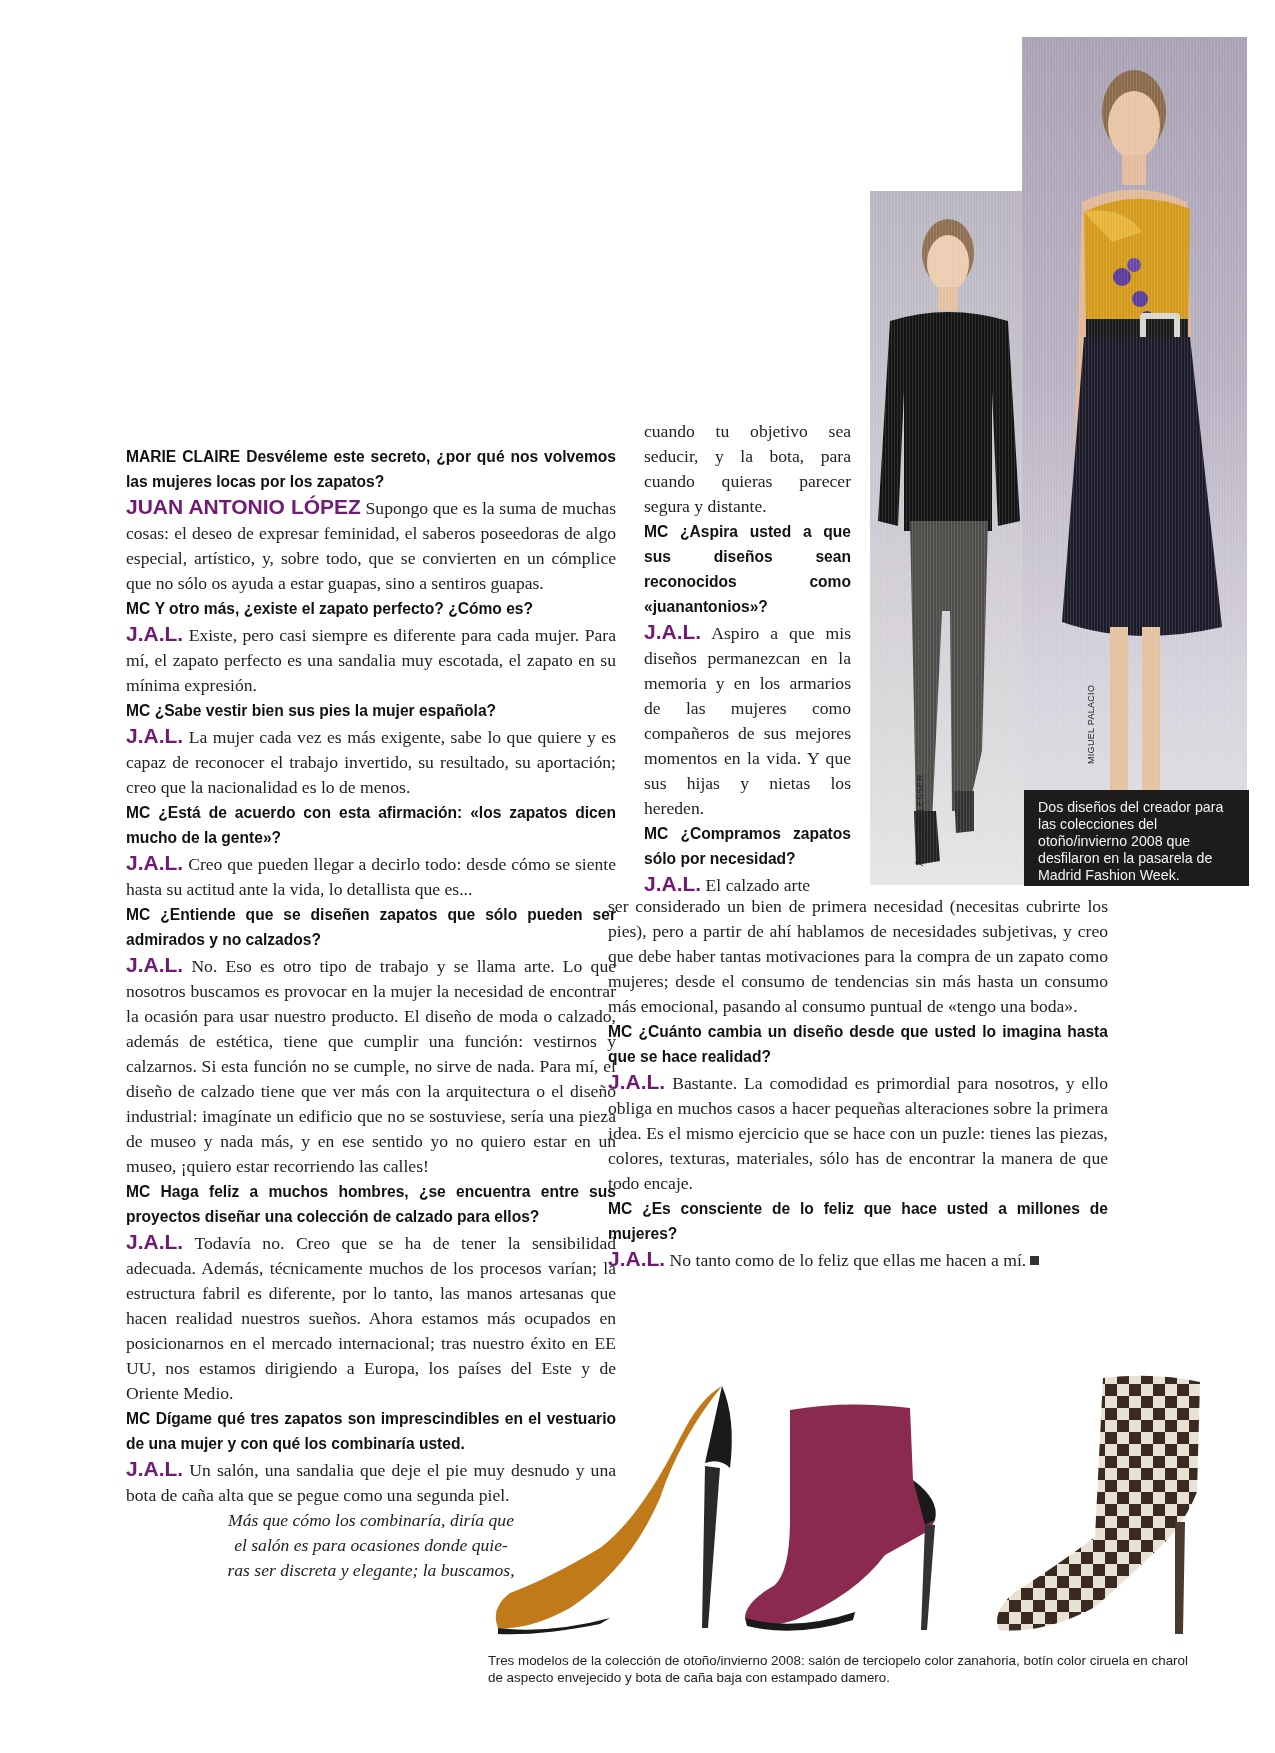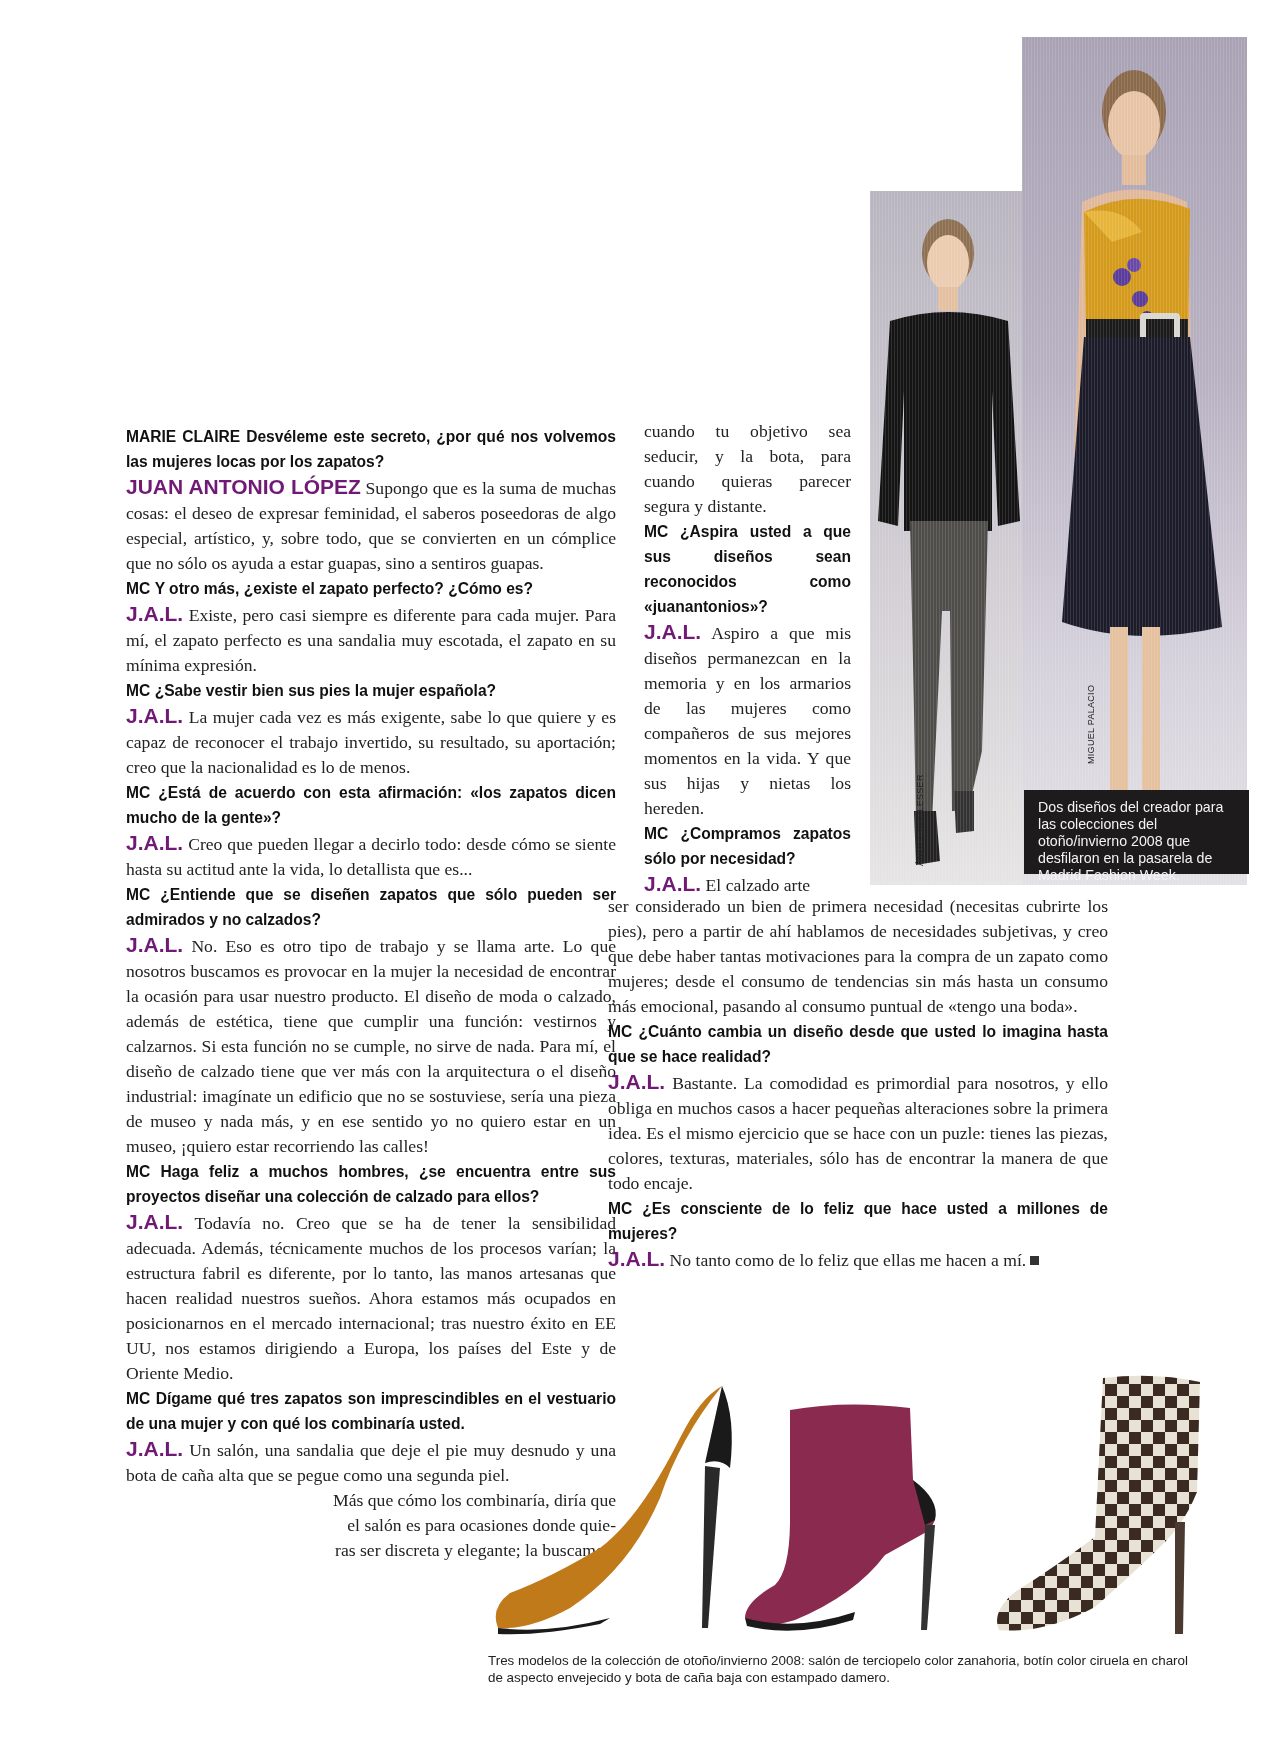--- a/index.html
+++ b/index.html
@@ -17,21 +17,21 @@
   .q {
     font-family: "Liberation Sans", "DejaVu Sans", sans-serif;
     font-weight: bold; font-size: 15.6px; color: #111;
     line-height: 25px;
   }
   .spk {
     font-family: "Liberation Sans", "DejaVu Sans", sans-serif;
     font-weight: bold; font-size: 21px; color: #701a75;
   }
   .just { text-align: justify; }
-  #col-left { left: 126px; top: 424px; width: 490px; }
+  #col-left { left: 126px; top: 444px; width: 490px; }
   #col-mid-narrow { left: 644px; top: 419px; width: 207px; }
   #col-mid-wide { left: 608px; top: 894px; width: 500px; }
   .endmark { display: inline-block; width: 9px; height: 9px; background: #333; margin-left: 4px; vertical-align: 1px; }
 
   
   .photo { position: absolute; overflow: hidden; }
   #photo-miguel {
     left: 1022px; top: 37px; width: 225px; height: 848px;
     background: linear-gradient(180deg, #a9a2b4 0%, #b8b1c2 40%, #d6d2dc 75%, #e4e1e6 100%);
   }
@@ -45,21 +45,21 @@
     pointer-events: none;
   }
   .credit {
     position: absolute; font-family: "Liberation Sans", "DejaVu Sans", sans-serif;
     font-size: 9px; color: #222; letter-spacing: 0.3px;
     transform-origin: left top; transform: rotate(-90deg); white-space: nowrap;
   }
   #credit-angel { left: 915px; top: 866px; }
   #credit-miguel { left: 1086px; top: 764px; }
   #caption-box {
-    position: absolute; left: 1024px; top: 790px; width: 225px; height: 84px;
+    position: absolute; left: 1024px; top: 790px; width: 225px; height: 96px;
     background: #1d1b1c; color: #f4f4f4;
     font-family: "Liberation Sans", "DejaVu Sans", sans-serif;
     font-size: 14.2px; line-height: 17px; box-sizing: border-box; padding: 9px 10px 0 14px;
   }
   #shoe-caption {
     position: absolute; left: 488px; top: 1652px; width: 700px;
     font-family: "Liberation Sans", "DejaVu Sans", sans-serif;
     font-size: 13.4px; line-height: 17px; color: #222;
   }
   .shoe { position: absolute; }
@@ -75,21 +75,21 @@
   <p><span class="q">MC</span> <span class="q">¿Sabe vestir bien sus pies la mujer española?</span></p>
   <p><span class="spk">J.A.L.</span> <span>La mujer cada vez es más exigente, sabe lo que quiere y es capaz de reconocer el trabajo invertido, su resultado, su aportación; creo que la nacionalidad es lo de menos.</span></p>
   <p><span class="q">MC</span> <span class="q">¿Está de acuerdo con esta afirmación: «los zapatos dicen mucho de la gente»?</span></p>
   <p><span class="spk">J.A.L.</span> <span>Creo que pueden llegar a decirlo todo: desde cómo se siente hasta su actitud ante la vida, lo detallista que es...</span></p>
   <p><span class="q">MC</span> <span class="q">¿Entiende que se diseñen zapatos que sólo pueden ser admirados y no calzados?</span></p>
   <p><span class="spk">J.A.L.</span> <span>No. Eso es otro tipo de trabajo y se llama arte. Lo que nosotros buscamos es provocar en la mujer la necesidad de encontrar la ocasión para usar nuestro producto. El diseño de moda o calzado, además de estética, tiene que cumplir una función: vestirnos y calzarnos. Si esta función no se cumple, no sirve de nada. Para mí, el diseño de calzado tiene que ver más con la arquitectura o el diseño industrial: imagínate un edificio que no se sostuviese, sería una pieza de museo y nada más, y en ese sentido yo no quiero estar en un museo, ¡quiero estar recorriendo las calles!</span></p>
   <p><span class="q">MC</span> <span class="q">Haga feliz a muchos hombres, ¿se encuentra entre sus proyectos diseñar una colección de calzado para ellos?</span></p>
   <p><span class="spk">J.A.L.</span> <span>Todavía no. Creo que se ha de tener la sensibilidad adecuada. Además, técnicamente muchos de los procesos varían; la estructura fabril es diferente, por lo tanto, las manos artesanas que hacen realidad nuestros sueños. Ahora estamos más ocupados en posicionarnos en el mercado internacional; tras nuestro éxito en EE UU, nos estamos dirigiendo a Europa, los países del Este y de Oriente Medio.</span></p>
   <p><span class="q">MC</span> <span class="q">Dígame qué tres zapatos son imprescindibles en el vestuario de una mujer y con qué los combinaría usted.</span></p>
   <p><span class="spk">J.A.L.</span> <span>Un salón, una sandalia que deje el pie muy desnudo y una bota de caña alta que se pegue como una segunda piel.</span></p>
-  <div style="text-align:right;">
+  <div style="text-align:center;font-style:italic;">
     <div>Más que cómo los combinaría, diría que</div>
     <div>el salón es para ocasiones donde quie-</div>
     <div>ras ser discreta y elegante; la buscamos,</div>
   </div>
 </div>
 
 <div id="col-mid-narrow" class="col just">
   <p>cuando tu objetivo sea seducir, y la bota, para cuando quieras parecer segura y distante.</p>
   <p><span class="q">MC</span> <span class="q">¿Aspira usted a que sus diseños sean reconocidos como «juanantonios»?</span></p>
   <p><span class="spk">J.A.L.</span> <span>Aspiro a que mis diseños permanezcan en la memoria y en los armarios de las mujeres como compañeros de sus mejores momentos en la vida. Y que sus hijas y nietas los hereden.</span></p>

